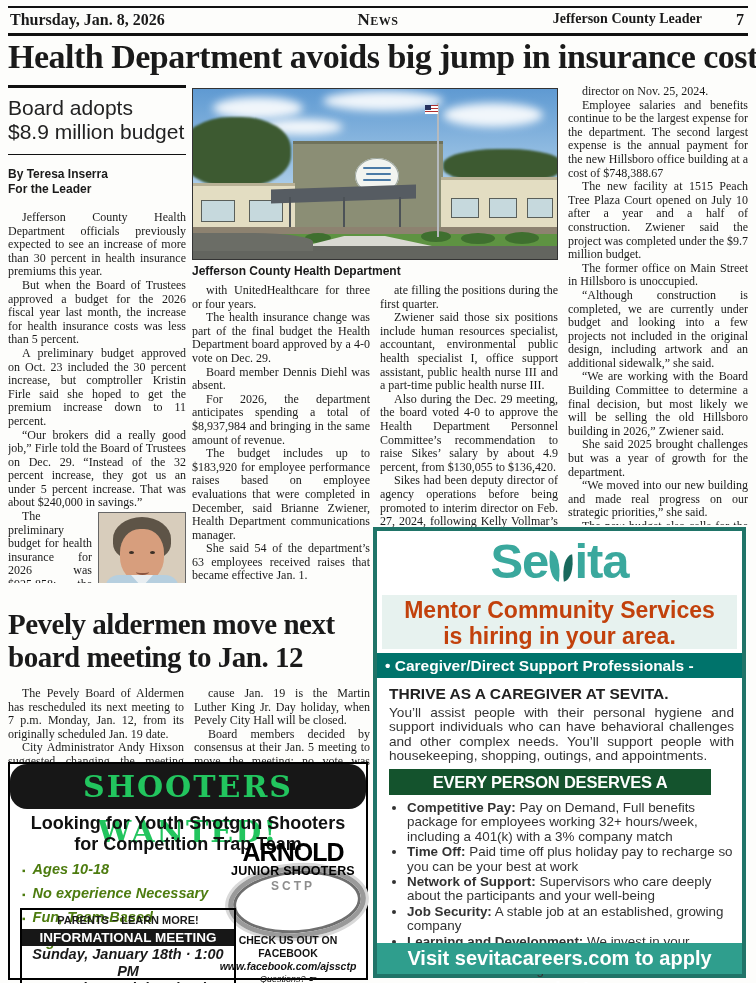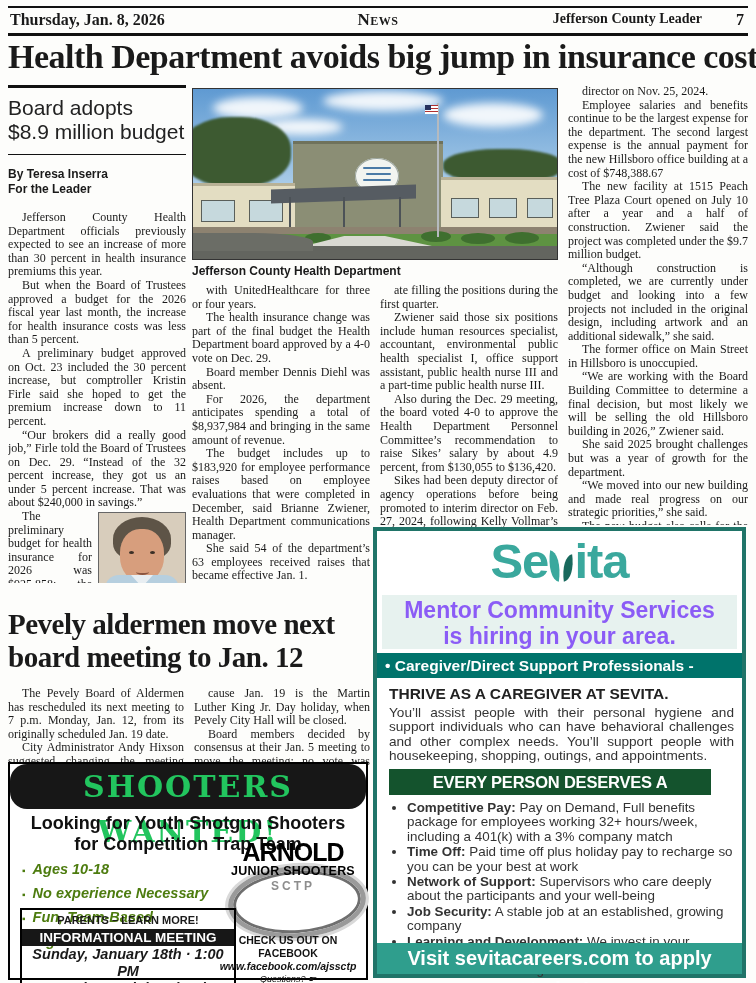--- a/index.html
+++ b/index.html
@@ -95,21 +95,21 @@
   
   .sevita{position:absolute;top:527px;left:373px;width:373px;height:451px;background:#fff;
           border:4px solid #207468;box-sizing:border-box;font-family:"Liberation Sans",sans-serif;}
   .sv-logo{position:absolute;top:2px;left:0;right:0;text-align:center;font-weight:bold;font-size:49px;
            color:#3aa89d;letter-spacing:-1px;line-height:56px;}
   .leafv{display:inline-block;position:relative;width:26px;height:34px;vertical-align:-3px;}
   .leafv .l1{position:absolute;left:0;bottom:0;width:13px;height:30px;background:#3aa89d;
              border-radius:0 100% 0 100%;transform:rotate(8deg);}
   .leafv .l2{position:absolute;right:0;bottom:0;width:12px;height:26px;background:#19695d;
              border-radius:100% 0 100% 0;transform:rotate(-8deg);}
-  .sv-band{position:absolute;top:64px;left:5px;right:5px;height:54px;background:#e7f2ef;color:#8b5cf6;
+  .sv-band{position:absolute;top:64px;left:5px;right:5px;height:54px;background:#e7f2ef;color:#c2410c;
            text-align:center;font-weight:bold;font-size:23px;line-height:26px;padding-top:2px;box-sizing:border-box;}
   .sv-bar{position:absolute;top:122px;left:0;right:0;height:25px;background:#00736b;color:#fff;
           font-weight:bold;font-size:15.5px;line-height:25px;padding-left:8px;}
   .sv-thrive{position:absolute;top:154px;left:12px;right:10px;font-weight:bold;font-size:15.5px;color:#222;}
   .sv-intro{position:absolute;top:175px;left:12px;right:8px;font-size:13.6px;line-height:14.4px;
             text-align:justify;color:#333;}
   .sv-career{position:absolute;top:238px;left:12px;width:322px;height:26px;background:#14532d;color:#fff;
              font-weight:bold;font-size:16.5px;line-height:26px;text-align:center;letter-spacing:-.2px;}
   .sv-benefits{position:absolute;top:270px;left:14px;right:6px;margin:0;padding:0 0 0 16px;
                font-size:13.4px;line-height:14.4px;color:#333;}
@@ -228,22 +228,22 @@
       <p>ate filling the positions during the first quarter.</p>
       <p>Zwiener said those six positions include human resources specialist, accountant, environmental public health specialist I, office support assistant, public health nurse III and a part-time public health nurse III.</p>
       <p>Also during the Dec. 29 meeting, the board voted 4-0 to approve the Health Department Personnel Committee’s recommendation to raise Sikes’ salary by about 4.9 percent, from $130,055 to $136,420.</p>
       <p>Sikes had been deputy director of agency operations before being promoted to interim director on Feb. 27, 2024, following Kelly Vollmar’s resignation. He was officially hired as executive</p>
     </div>
 
     <div class="colbody col4">
       <p>director on Nov. 25, 2024.</p>
       <p>Employee salaries and benefits continue to be the largest expense for the department. The second largest expense is the annual payment for the new Hillsboro office building at a cost of $748,388.67</p>
       <p>The new facility at 1515 Peach Tree Plaza Court opened on July 10 after a year and a half of construction. Zwiener said the project was completed under the $9.7 million budget.</p>
+      <p>The former office on Main Street in Hillsboro is unoccupied.</p>
       <p>“Although construction is completed, we are currently under budget and looking into a few projects not included in the original design, including artwork and an additional sidewalk,” she said.</p>
-      <p>The former office on Main Street in Hillsboro is unoccupied.</p>
       <p>“We are working with the Board Building Committee to determine a final decision, but most likely we will be selling the old Hillsboro building in 2026,” Zwiener said.</p>
       <p>She said 2025 brought challenges but was a year of growth for the department.</p>
       <p>“We moved into our new building and made real progress on our strategic priorities,” she said.</p>
       <p>The new budget also calls for the Health Department to spend $39,000 for improvements at the Arnold office.</p>
 
     </div>
   </div>
 
   <div class="pevely">
     <div class="headline2">

